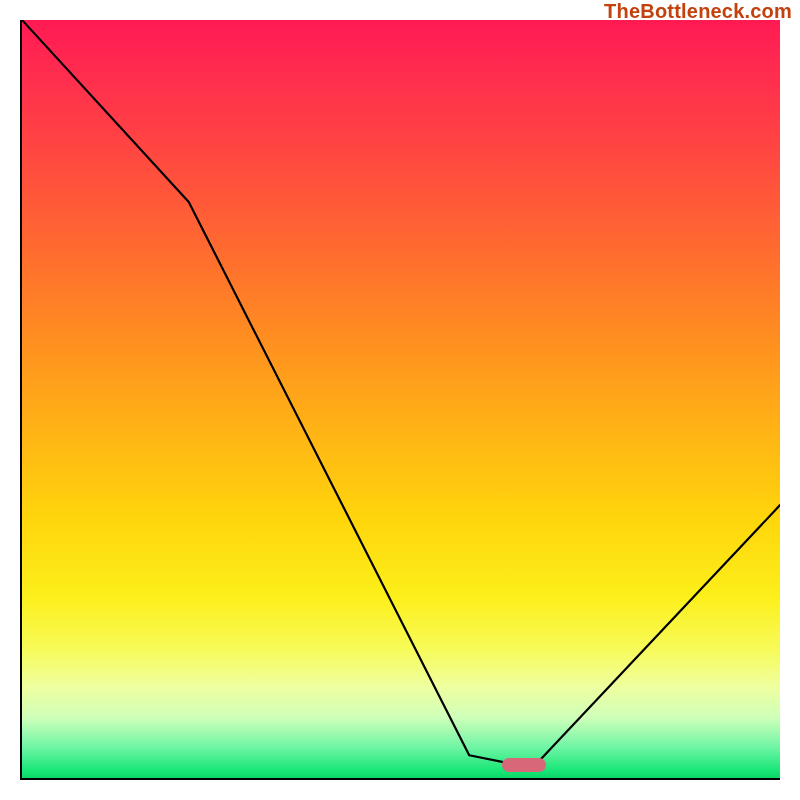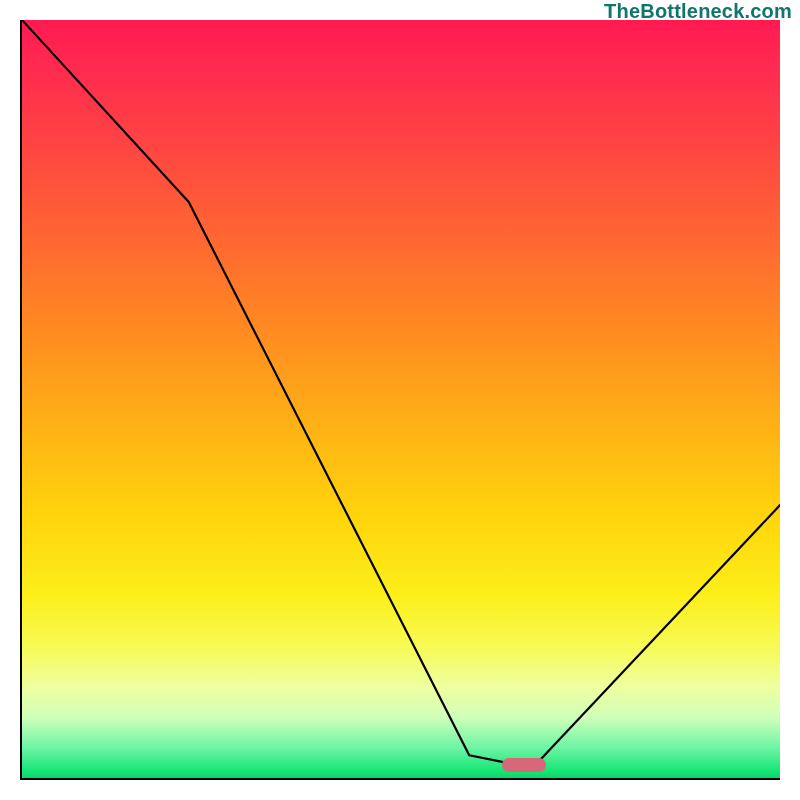--- a/index.html
+++ b/index.html
@@ -59,21 +59,21 @@
     height: 14px;
     border-radius: 7px;
     background: #d9677a;
     transform: translate(-50%, -50%);
   }
   .watermark {
     position: absolute;
     top: 0;
     right: 8px;
     font: 600 20px Arial, Helvetica, sans-serif;
-    color: #0f766e;
+    color: #c2410c;
     letter-spacing: 0.2px;
     user-select: none;
   }
 </style>
 </head>
 <body>
 
 <div class="chart-wrap">
 
   <div class="watermark">TheBottleneck.com</div>

